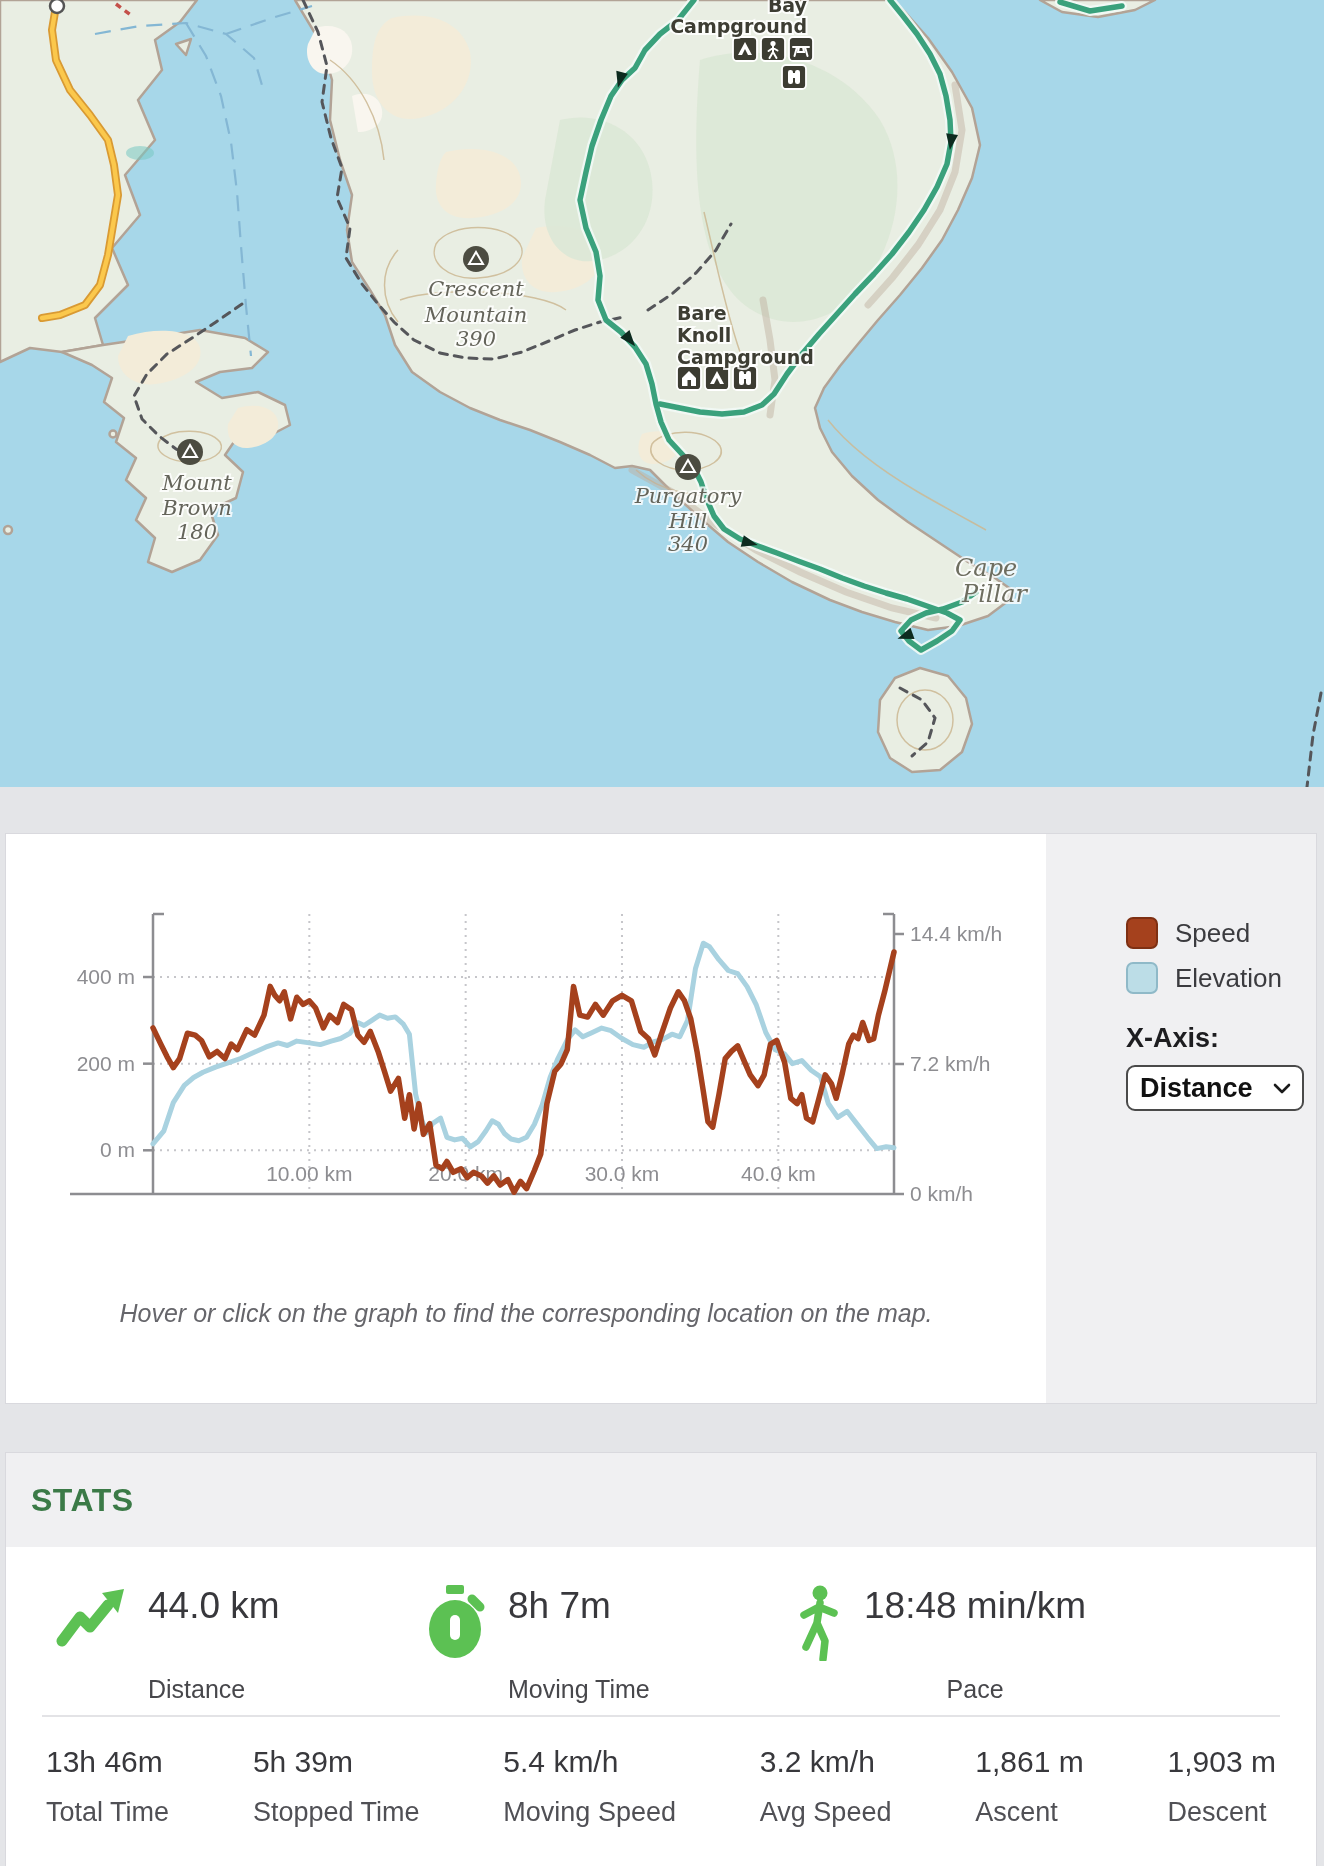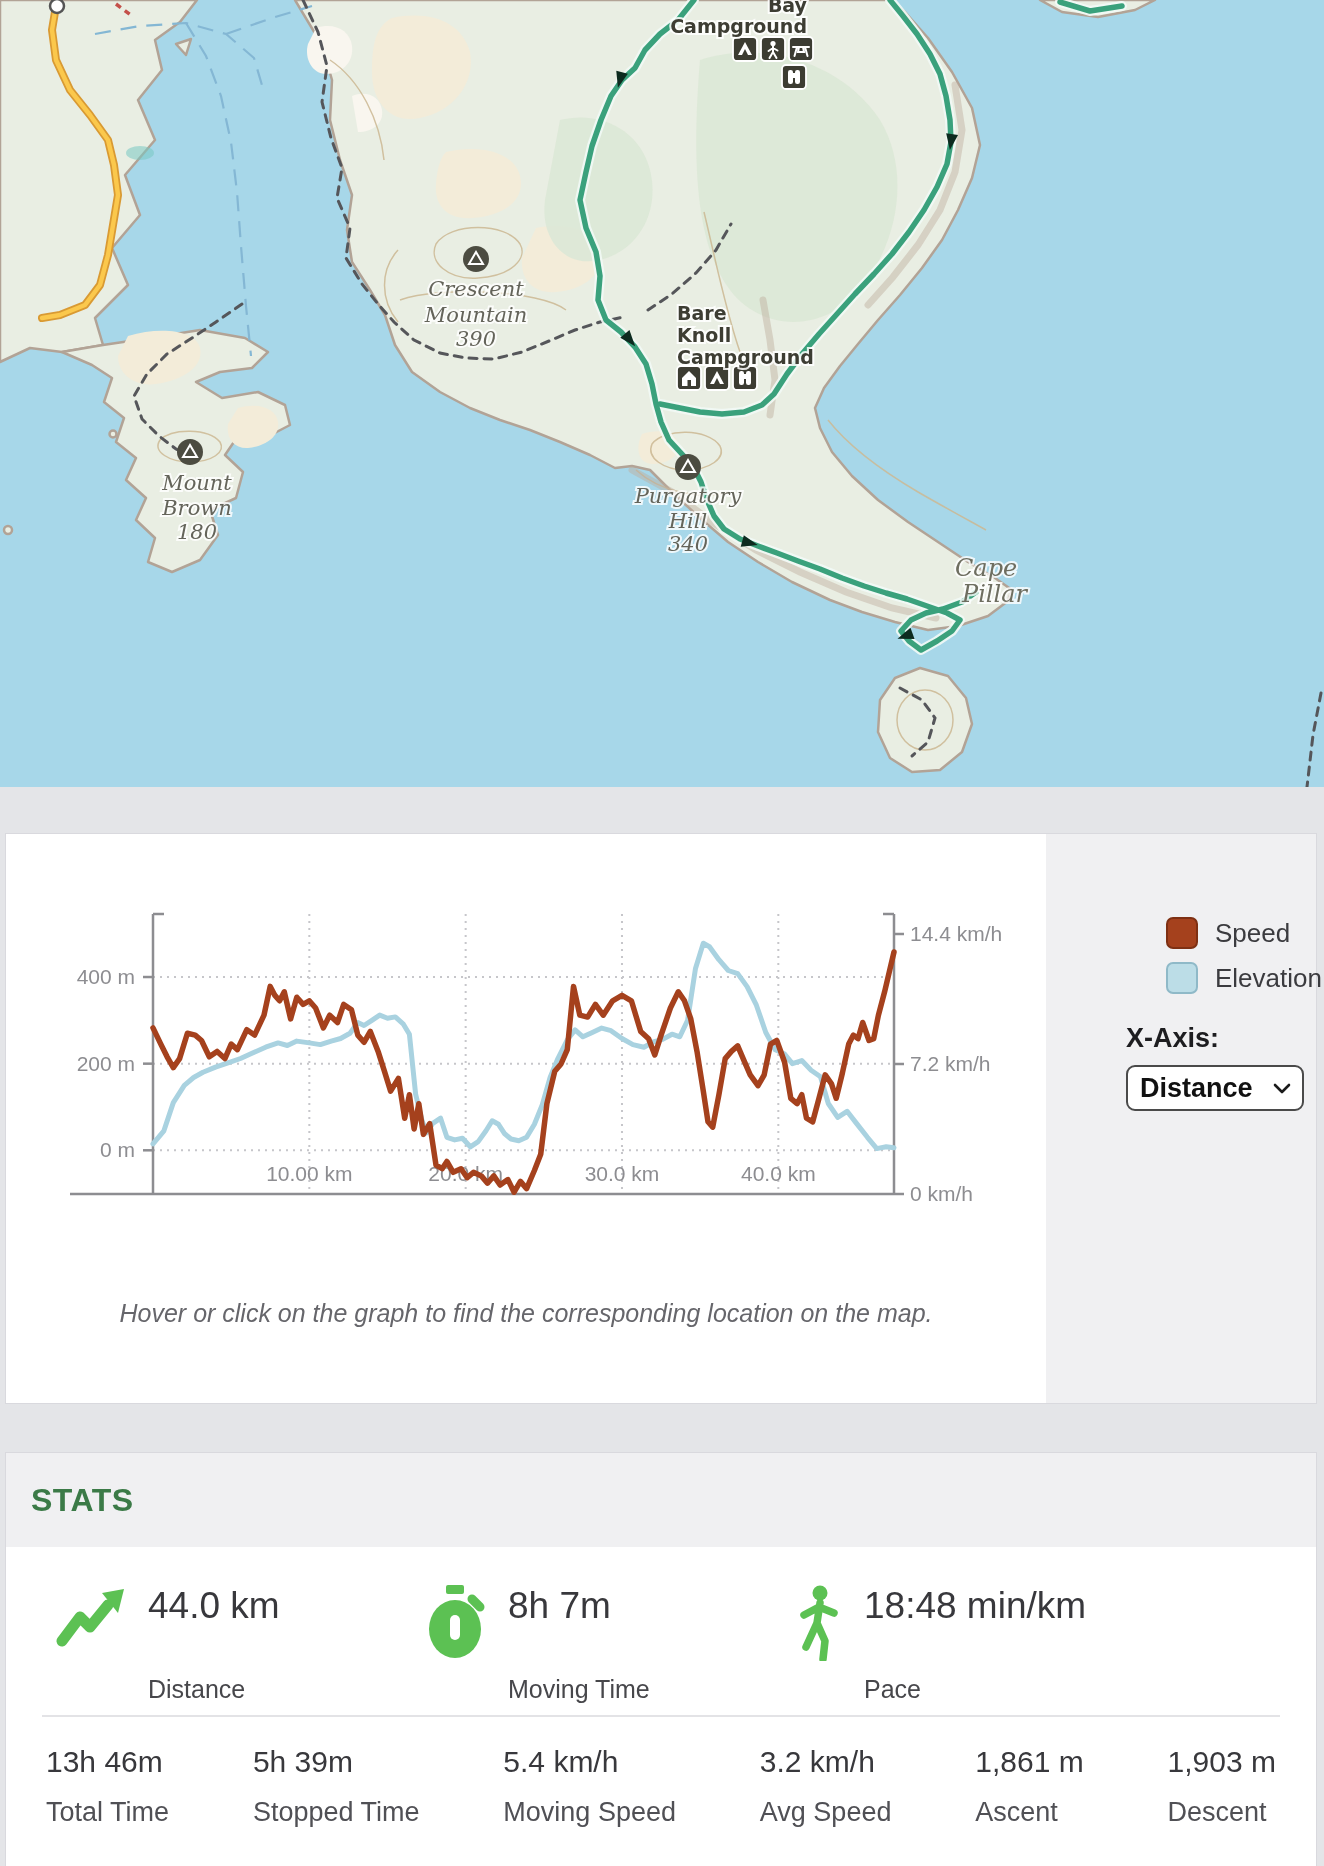--- a/index.html
+++ b/index.html
@@ -5,21 +5,21 @@
   html,body{margin:0;padding:0;background:#e4e5e8;font-family:"Liberation Sans",sans-serif;}
   body{width:1324px;height:1866px;overflow:hidden;position:relative;}
   .map-wrap{position:absolute;left:0;top:0;width:1324px;height:787px;background:#7dd3fc;}
   .map-wrap svg{display:block;}
   .scalebar{position:absolute;left:25px;top:725px;width:332px;height:43px;box-sizing:border-box;
     background:rgba(238,247,252,.85);border:4px solid #3e3e3e;border-top:none;
     font-size:19px;color:#2e2e2e;line-height:37px;padding-left:13px;}
   .card{position:absolute;left:5px;width:1312px;background:#fff;border:1px solid #d9d9de;box-sizing:border-box;}
   .chart-card{top:833px;height:571px;}
   .legend-panel{position:absolute;right:0;top:0;width:270px;height:100%;background:#f0f0f2;}
-  .legend-item{position:absolute;left:80px;display:flex;align-items:center;gap:17px;margin-left:40px;}
+  .legend-item{position:absolute;left:80px;display:flex;align-items:center;gap:17px;}
   .legend-item.speed{top:83px;}
   .legend-item.elev{top:128px;}
   .swatch{width:32px;height:32px;border-radius:7px;box-sizing:border-box;}
   .swatch-speed{background:#a5411d;border:2px solid #7e3013;}
   .swatch-elev{background:#bcdde7;border:2px solid #8fb9c8;}
   .legend-label{font-size:26px;color:#3b3b3f;}
   .xaxis-label{position:absolute;left:80px;top:189px;font-size:27px;font-weight:700;color:#1d1d20;}
   .dropdown{position:absolute;left:80px;top:231px;width:178px;height:46px;background:#fff;
     border:2px solid #4a4a4a;border-radius:9px;box-sizing:border-box;display:flex;align-items:center;
     justify-content:space-between;padding:0 10px 0 12px;cursor:pointer;}
@@ -28,21 +28,21 @@
     font-size:25px;line-height:1.55;color:#66666b;}
   .stats-card{top:1452px;height:430px;}
   .stats-header{height:94px;background:#f0f0f2;display:flex;align-items:center;padding-left:25px;}
   .stats-title{font-size:32px;font-weight:700;color:#3b7a47;letter-spacing:.5px;}
   .stats-body{position:relative;background:#fff;}
   .primary-row{position:relative;height:168px;}
   .stat-block{position:absolute;top:38px;display:flex;align-items:flex-start;gap:22px;}
   .stat-block .txt{display:flex;flex-direction:column;gap:40px;}
   .stat-value{font-size:37px;color:#38383c;}
   .stat-label{font-size:25px;color:#47474b;margin-top:8px;}
-  .b1{left:50px;} .b2{left:420px;} .b3{left:788px;}
+  .b1{left:50px;} .b2{left:420px;} .b3{left:788px;text-align:center;}
   .divider{border-top:2px solid #e3e3e6;margin:0 36px;}
   .secondary-row{display:flex;justify-content:space-between;padding:28px 40px 0 40px;}
   .mini-stat{display:flex;flex-direction:column;}
   .mini-value{font-size:30px;color:#38383c;}
   .mini-label{font-size:27px;color:#505055;margin-top:18px;}
   text{font-family:"Liberation Sans",sans-serif;}
   .maplabel{font-family:"DejaVu Sans",sans-serif;font-weight:700;font-size:19px;fill:#3d3d33;
     paint-order:stroke;stroke:#ffffff;stroke-width:4px;stroke-opacity:.85;}
   .peaklabel{font-family:"DejaVu Serif",serif;font-style:italic;font-size:21px;fill:#64645a;
     paint-order:stroke;stroke:#ffffff;stroke-width:4px;stroke-opacity:.8;}

